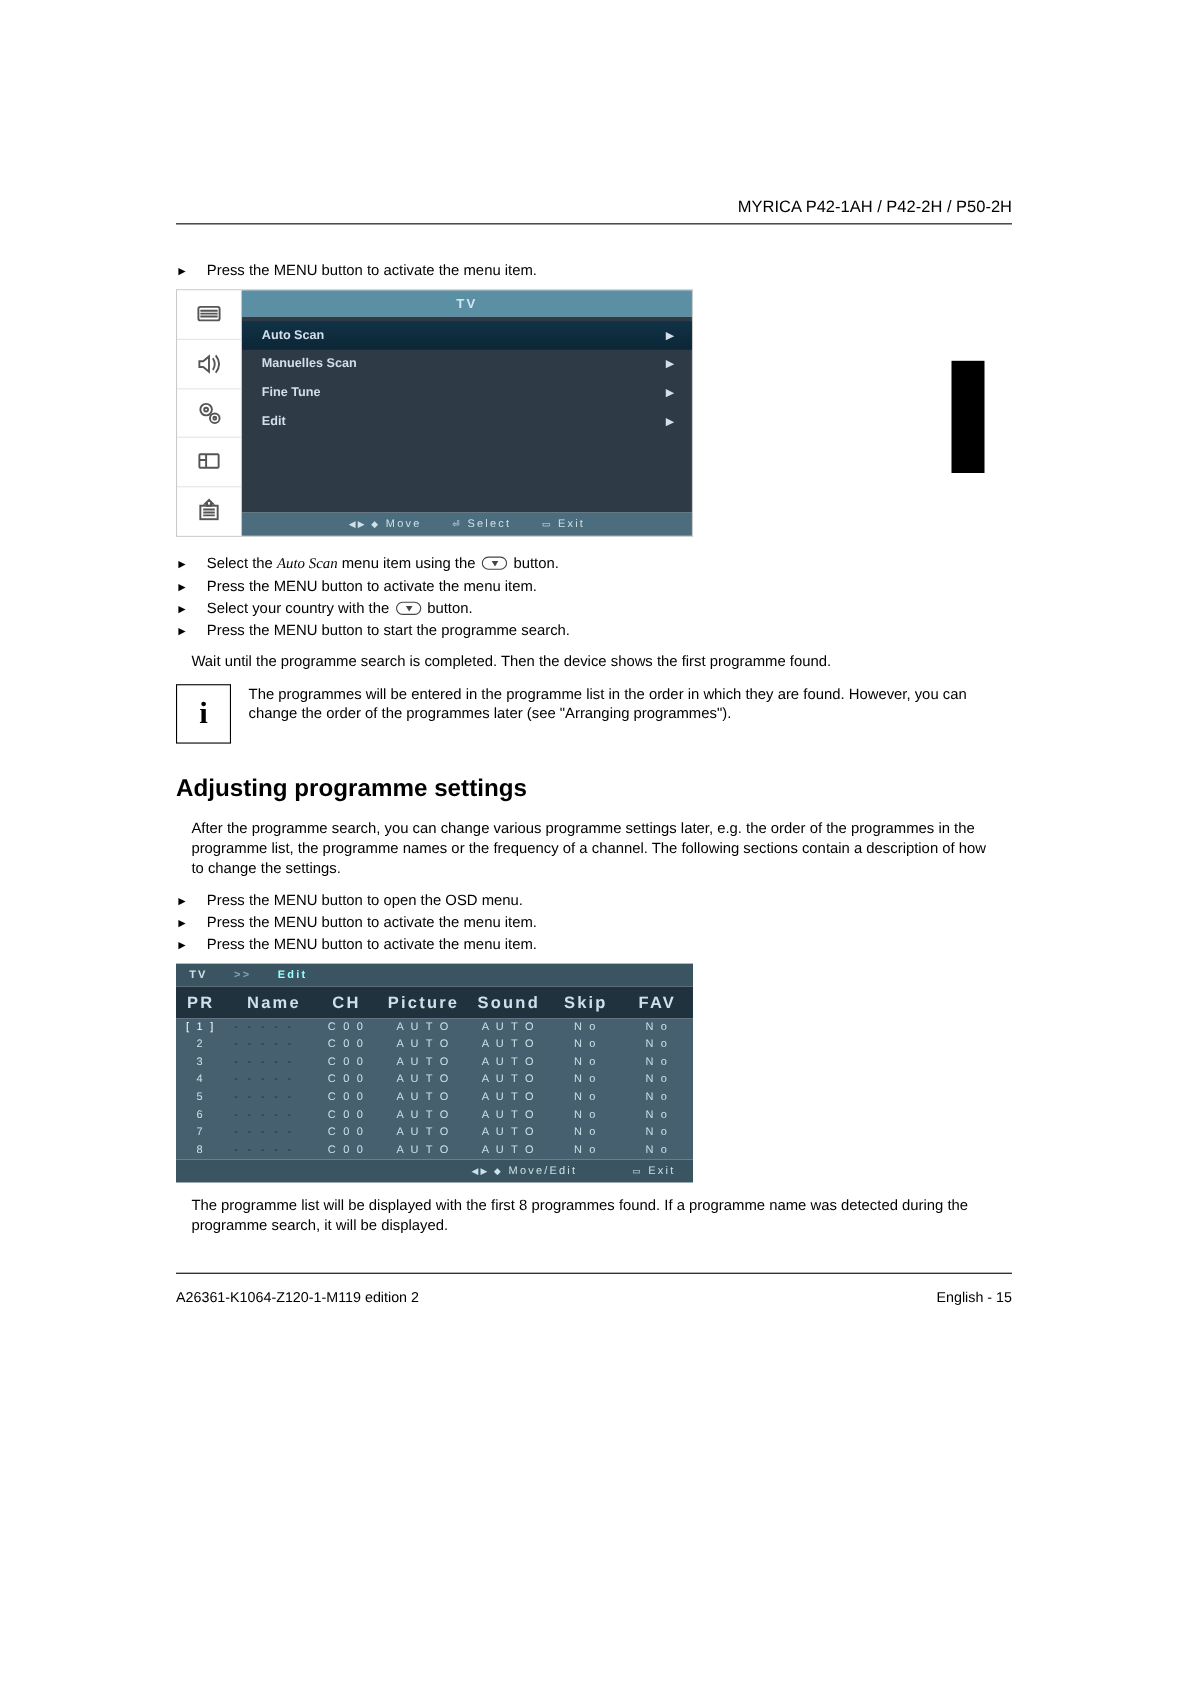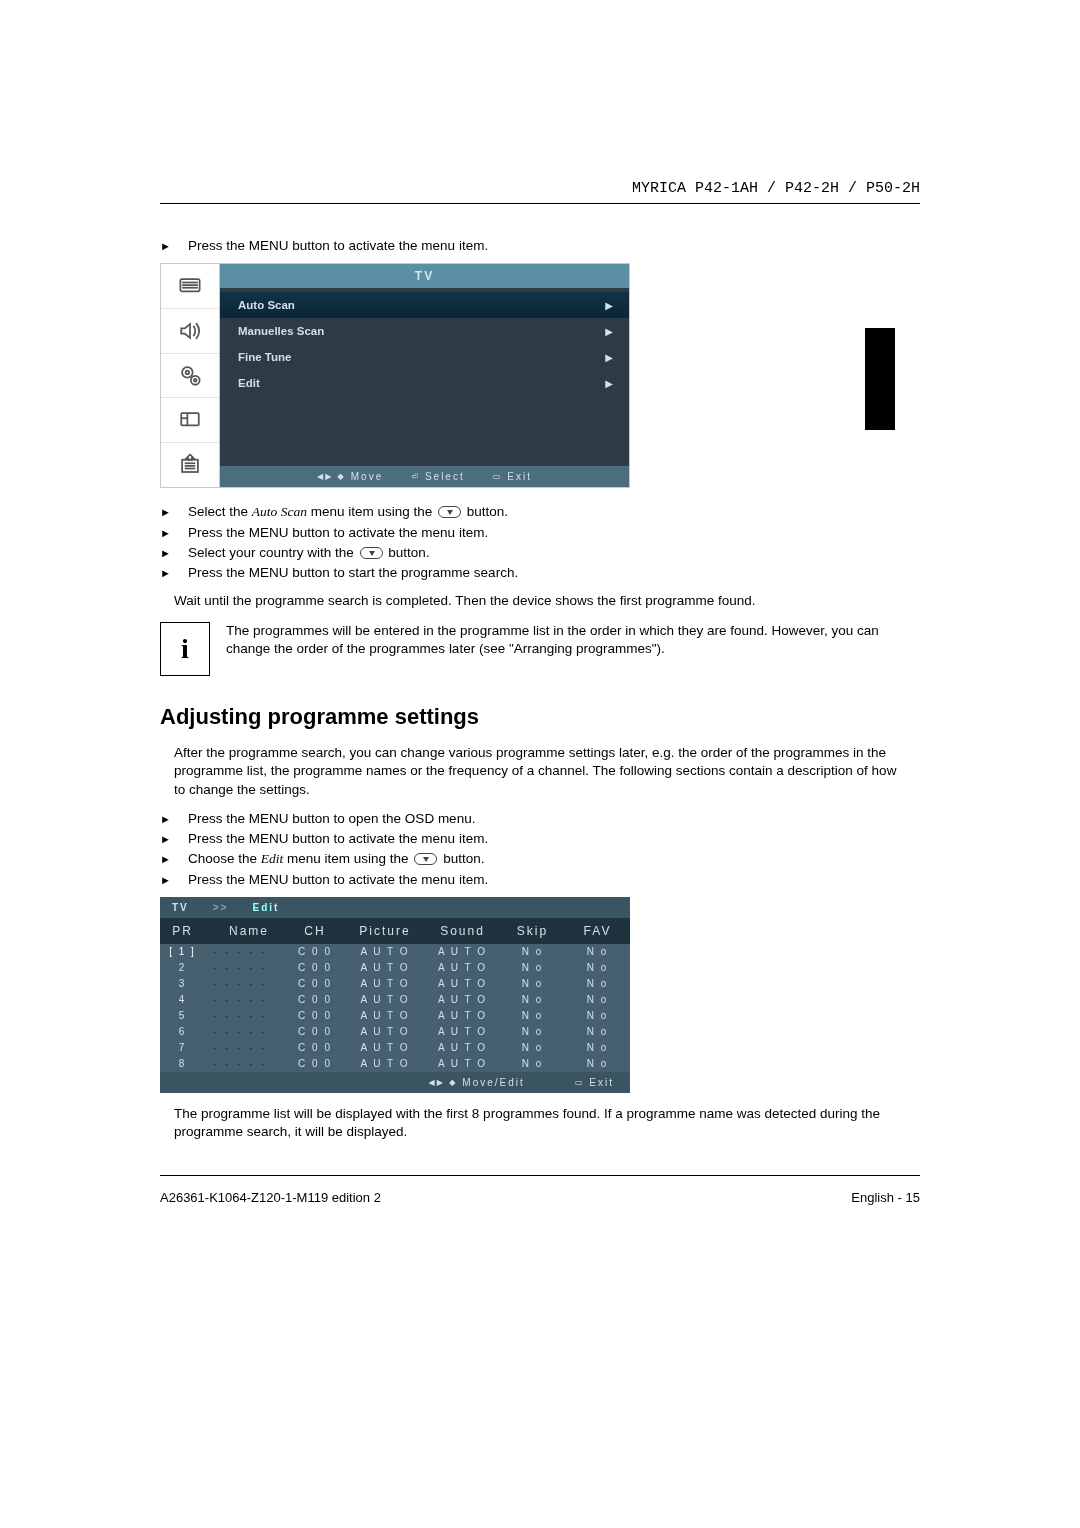--- a/index.html
+++ b/index.html
@@ -14,21 +14,20 @@
   }
   .page {
     width: 760px;
     margin: 0 auto;
     padding-top: 180px;
   }
   .header-right {
     text-align: right;
     font-size: 15px;
     margin-bottom: 6px;
-    font-family: Liberation Mono, monospace;
   }
   .hr-top { border-top: 1.5px solid #000; margin-bottom: 34px; }
   .hr-bottom { border-top: 1.5px solid #000; margin-top: 34px; margin-bottom: 14px; }
   .black-tab {
     position: absolute;
     right: 185px;
     top: 328px;
     width: 30px;
     height: 102px;
     background: #000;
@@ -172,24 +171,24 @@
     gap: 24px;
     font-weight: bold;
   }
   .osd2-top .crumb-sep { color: #7fa6b5; }
   .osd2-top .crumb-edit { color: #9ff; }
   .osd2-head {
     display: grid;
     grid-template-columns: 45px 80px 60px 80px 75px 65px 65px;
     background: #1f323d;
     color: #cde1e9;
-    font-size: 12px;
+    font-size: 15px;
     letter-spacing: 2px;
     padding: 6px 0;
-    font-weight: normal;
+    font-weight: bold;
     text-align: center;
   }
   .osd2-body {
     background: #46606f;
   }
   .osd2-row {
     display: grid;
     grid-template-columns: 45px 80px 60px 80px 75px 65px 65px;
     color: #cde1e9;
     font-size: 10px;
@@ -347,24 +346,20 @@
       <div class="step">
         <div class="arrow arrow-glyph"></div>
         <div class="content">Press the MENU button to open the OSD menu.</div>
       </div>
       <div class="step">
         <div class="arrow arrow-glyph"></div>
         <div class="content">Press the MENU button to activate the menu item.</div>
       </div>
       <div class="step">
         <div class="arrow arrow-glyph"></div>
-        <div class="content"><span>Choose the </span><span class="italic">Edit</span><span> menu item using the </span><span class="oval-btn down"></span><span> button.</span></div>
-      </div>
-      <div class="step">
-        <div class="arrow arrow-glyph"></div>
         <div class="content">Press the MENU button to activate the menu item.</div>
       </div>
     </div>
 
   <div class="osd2" style="margin-top:10px;">
     <div class="osd2-top">
       <span>TV</span>
       <span class="crumb-sep">&gt;&gt;</span>
       <span class="crumb-edit">Edit</span>
     </div>

